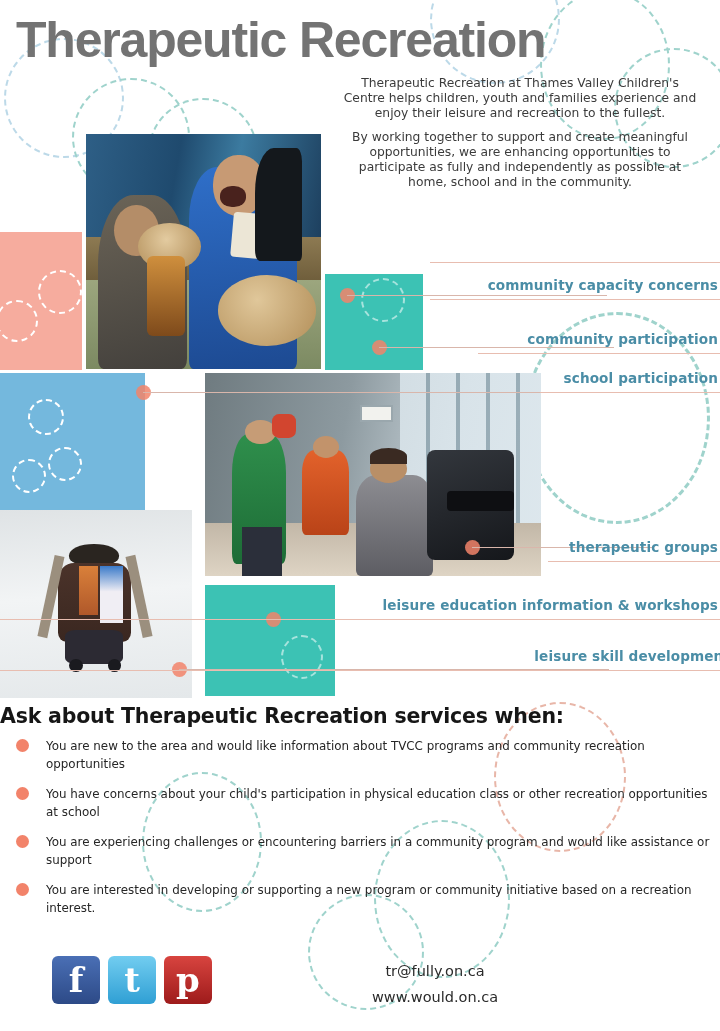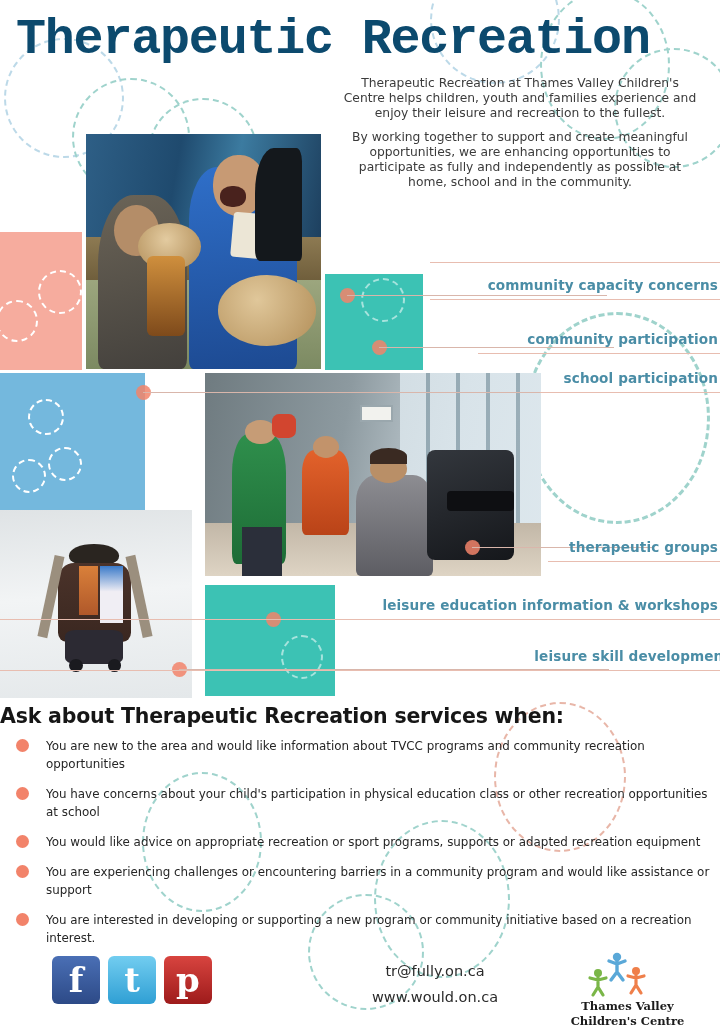--- a/index.html
+++ b/index.html
@@ -14,22 +14,22 @@
   .deco{ position:absolute; border-radius:50%; border-style:dashed; pointer-events:none; }
   .deco.teal{ border-color:#9fd3cc; }
   .deco.blue{ border-color:#bcd9e8; }
   .deco.salmon{ border-color:#e8b6a8; }
   .deco.white{ border-color:#ffffff; }
 
   
   #title{
     position:absolute; left:16px; top:14px; width:690px;
     font-size:50px; line-height:52px; font-weight:bold;
-    letter-spacing:-1.2px; color:#0c4a6e; white-space:nowrap;
-    font-family:Liberation Mono, monospace;
+    letter-spacing:-1.2px; color:#737373; white-space:nowrap;
+    font-family:Liberation Sans, sans-serif;
   }
 
   
   #intro{
     position:absolute; left:340px; top:76px; width:360px;
     text-align:center; color:#3b3b3b;
     font-size:12.3px; line-height:15.2px;
     font-family:"DejaVu Sans", sans-serif;
   }
   #intro p + p{ margin-top:8px; }
@@ -223,24 +223,20 @@
     <div class="bullet">
       <span class="bdot"></span>
       <span class="btxt">You are new to the area and would like information about TVCC programs and community recreation opportunities</span>
     </div>
     <div class="bullet">
       <span class="bdot"></span>
       <span class="btxt">You have concerns about your child's participation in physical education class or other recreation opportunities at school</span>
     </div>
     <div class="bullet">
       <span class="bdot"></span>
-      <span class="btxt">You would like advice on appropriate recreation or sport programs, supports or adapted recreation equipment</span>
-    </div>
-    <div class="bullet">
-      <span class="bdot"></span>
       <span class="btxt">You are experiencing challenges or encountering barriers in a community program and would like assistance or support</span>
     </div>
     <div class="bullet">
       <span class="bdot"></span>
       <span class="btxt">You are interested in developing or supporting a new program or community initiative based on a recreation interest.</span>
     </div>
   </div>
 
   <div id="social">
     <div class="sicon fb">
@@ -252,34 +248,14 @@
     <div class="sicon pi">
       <span class="glyph">p</span>
     </div>
   </div>
 
   <div id="contact">
     <div>tr@fully.on.ca</div>
     <div>www.would.on.ca</div>
   </div>
 
-  <div id="logo">
-    <div class="mark">
-      <svg width="125" height="48" viewBox="0 0 125 48">
-        <g transform="translate(40,2)">
-          <circle cx="12" cy="5" r="4.2" fill="#5aa8d8"></circle>
-          <path d="M12 9 L12 20 M12 12 L4 9 M12 12 L20 9 M12 20 L6 28 M12 20 L18 28" stroke="#5aa8d8" stroke-width="3.4" fill="none" stroke-linecap="round"></path>
-        </g>
-        <g transform="translate(22,18)">
-          <circle cx="11" cy="5" r="4" fill="#7ab648"></circle>
-          <path d="M11 9 L11 19 M11 12 L3 10 M11 12 L19 10 M11 19 L6 27 M11 19 L16 27" stroke="#7ab648" stroke-width="3.2" fill="none" stroke-linecap="round"></path>
-        </g>
-        <g transform="translate(60,16)">
-          <circle cx="11" cy="5" r="4" fill="#ef7f4a"></circle>
-          <path d="M11 9 L11 19 M11 12 L3 10 M11 12 L19 10 M11 19 L6 27 M11 19 L16 27" stroke="#ef7f4a" stroke-width="3.2" fill="none" stroke-linecap="round"></path>
-        </g>
-      </svg>
-    </div>
-    <div class="name">Thames Valley</div>
-    <div class="name">Children's Centre</div>
-  </div>
 
 </div>
 
 </body></html>

